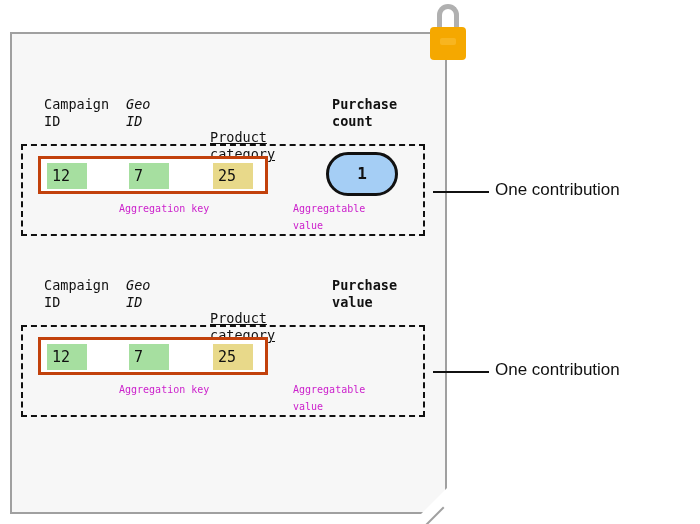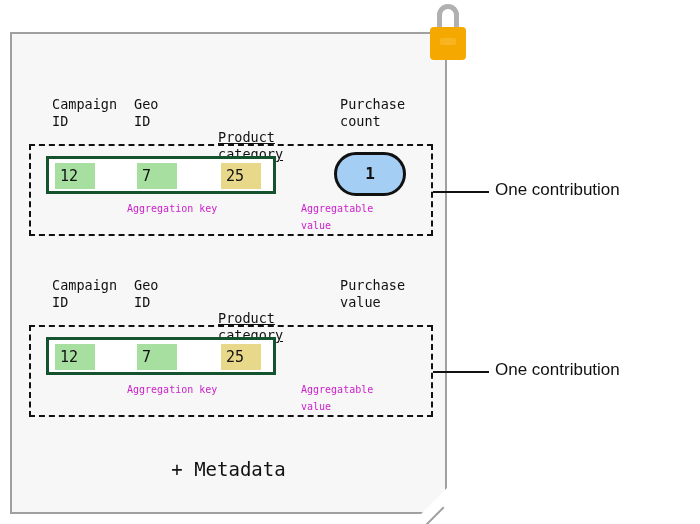--- a/index.html
+++ b/index.html
@@ -86,60 +86,60 @@
     width: 16px;
     height: 7px;
     margin-left: -8px;
     background: #f8b51f;
     border-radius: 2px;
   }
 
   
   .block {
     position: absolute;
-    left: 29px;
+    left: 21px;
     width: 404px;
   }
   .block.b1 { top: 96px; }
   .block.b2 { top: 277px; }
 
   .headers {
     position: relative;
     height: 48px;
   }
   .hdr {
     position: absolute;
     top: 0;
     font-size: 13.5px;
     line-height: 17px;
     color: #111111;
     white-space: pre-line;
   }
   .hdr.underlined { text-decoration: underline; margin-top: 33px; }
-  .hdr.bold { font-weight: normal; }
+  .hdr.bold { font-weight: bold; }
 
   .hdr.c-campaign { left: 23px; }
-  .hdr.c-geo      { left: 105px; }
+  .hdr.c-geo      { left: 105px; font-style: italic; }
   .hdr.c-product  { left: 189px; }
   .hdr.c-purchase { left: 311px; }
 
   .dashed-box {
     position: relative;
     height: 92px;
     border: 2px dashed #111111;
     box-sizing: border-box;
   }
 
   .key-box {
     position: absolute;
     left: 15px;
     top: 10px;
     width: 230px;
     height: 38px;
-    border: 3px solid #14532d;
+    border: 3px solid #c2410c;
     box-sizing: border-box;
     background: #ffffff;
   }
   .chip {
     position: absolute;
     top: 4px;
     height: 26px;
     line-height: 26px;
     font-size: 15px;
     color: #111111;
@@ -281,15 +281,14 @@
 value</div>
     </div>
   </div>
 
   <div class="callout-line" style="left:433px; top:191px; width:56px;"></div>
   <div class="callout-label" style="left:495px; top:180px;">One contribution</div>
 
   <div class="callout-line" style="left:433px; top:371px; width:56px;"></div>
   <div class="callout-label" style="left:495px; top:360px;">One contribution</div>
 
-  <div class="metadata">+ Metadata</div>
 
 </div>
 
 </body></html>

